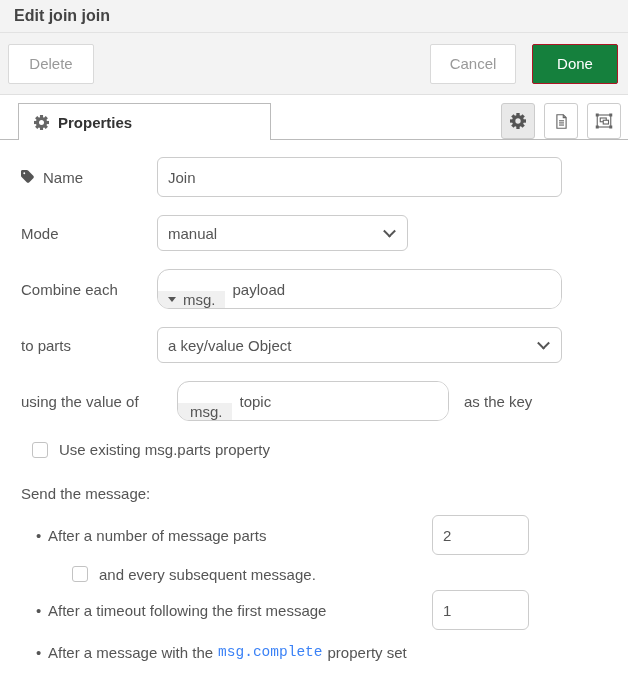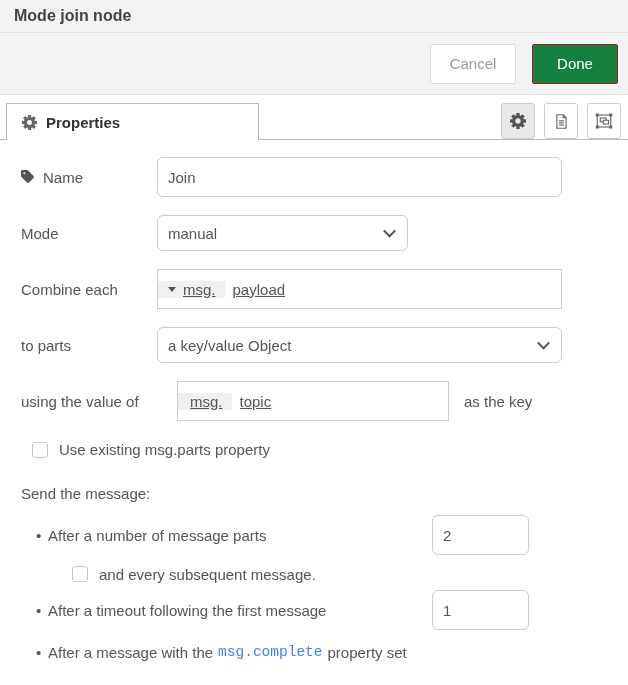--- a/index.html
+++ b/index.html
@@ -26,21 +26,21 @@
     height:40px; min-width:86px; padding:0 16px;
     background:#fff; border:1px solid #d9d9d9; border-radius:2px;
     color:#999; font-size:15px; font-family:inherit; cursor:pointer;
   }
   .btn-primary { background:#15803d; border-color:#AD1625; color:#fff; }
 
   .tabbar {
     position:relative; height:45px; background:#fff; border-bottom:1px solid #bbb;
   }
   .tab {
-    position:absolute; left:6px; top:8px; height:37px; width:253px; z-index:2;
+    position:absolute; left:18px; top:8px; height:37px; width:253px; z-index:2;
     background:#fff; border:1px solid #bbb; border-bottom:none;
     display:flex; align-items:center; gap:9px; padding-left:15px;
     color:#333; font-weight:bold; font-size:15px; cursor:pointer;
   }
   .tab-buttons { position:absolute; right:7px; top:8px; display:flex; gap:9px; }
   .tbtn {
     width:34px; height:36px; background:#fff; border:1px solid #ccc; border-radius:3px;
     display:flex; align-items:center; justify-content:center; cursor:pointer; padding:0;
   }
   .tbtn.active { background:#e9e9e9; }
@@ -61,22 +61,22 @@
     width:100%; height:36px; border:1px solid #ccc; border-radius:6px;
     padding:0 28px 0 10px; font-size:15px; font-family:inherit; color:#555; background:#fff; outline:none;
   }
   .chev {
     position:absolute; right:14px; top:50%; width:9px; height:9px; pointer-events:none;
     border-right:2px solid #555; border-bottom:2px solid #555;
     transform:translateY(-70%) rotate(45deg);
   }
 
   .typed-input {
-    display:flex; align-items:center; height:40px; border:1px solid #ccc; border-radius:0;
-    overflow:hidden; background:#fff;text-decoration:underline;
+    display:flex; align-items:flex-end; height:40px; border:1px solid #ccc; border-radius:12px;
+    overflow:hidden; background:#fff;
   }
   .typed-btn {
     background:#f0f0f0; border:none; padding:0 9px 0 10px; cursor:pointer;
     display:flex; align-items:center; gap:7px; color:#555; font-size:15px; font-family:inherit;
   }
   .typed-label { background:#f0f0f0; padding:0 9px 0 12px; display:flex; align-items:center; color:#555; }
   .caret {
     width:0; height:0; border-left:4px solid transparent; border-right:4px solid transparent;
     border-top:5px solid #555;
   }
@@ -101,24 +101,25 @@
     color:#3b82f6; font-size:14.5px; padding:0 5px;
   }
   .icon { display:inline-flex; align-items:center; justify-content:center; }
 </style>
 </head>
 <body>
 
 <div>
 
   <div class="header">
-    <span class="title">Mode join node</span>
+    <span class="title">Edit join join</span>
   </div>
 
   <div class="toolbar">
+    <button class="btn">Delete</button>
     <div class="spacer"></div>
     <button class="btn">Cancel</button>
     <button class="btn btn-primary">Done</button>
   </div>
 
   <div class="tabbar">
     <div class="tab">
       <span class="icon">
         <svg width="15" height="15" viewBox="-12 -12 24 24">
           <g fill="#666">

